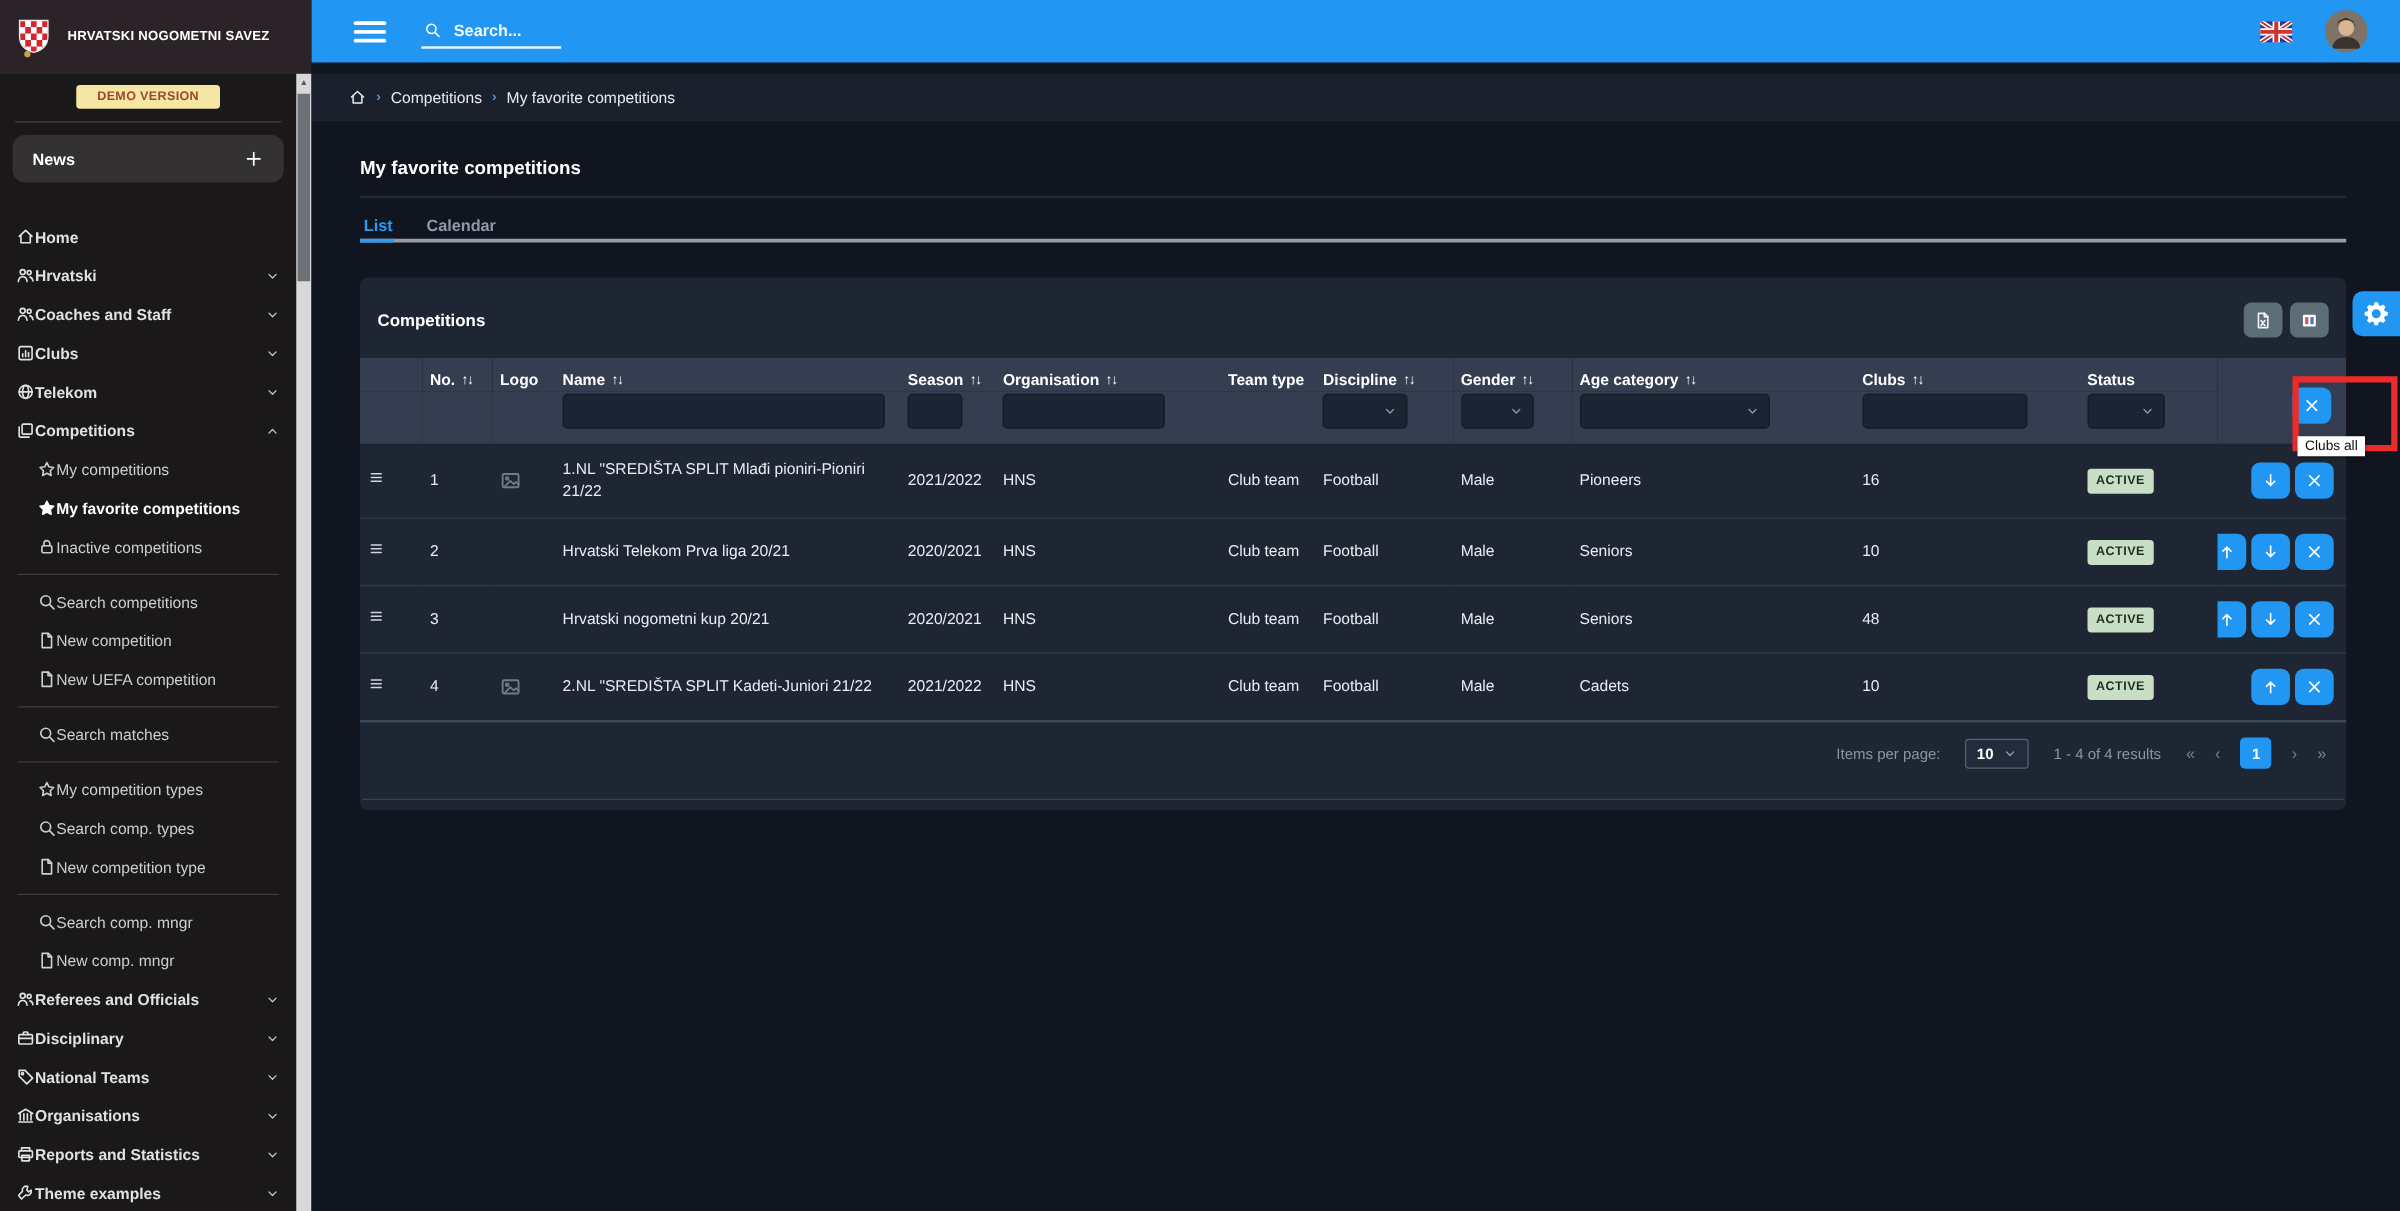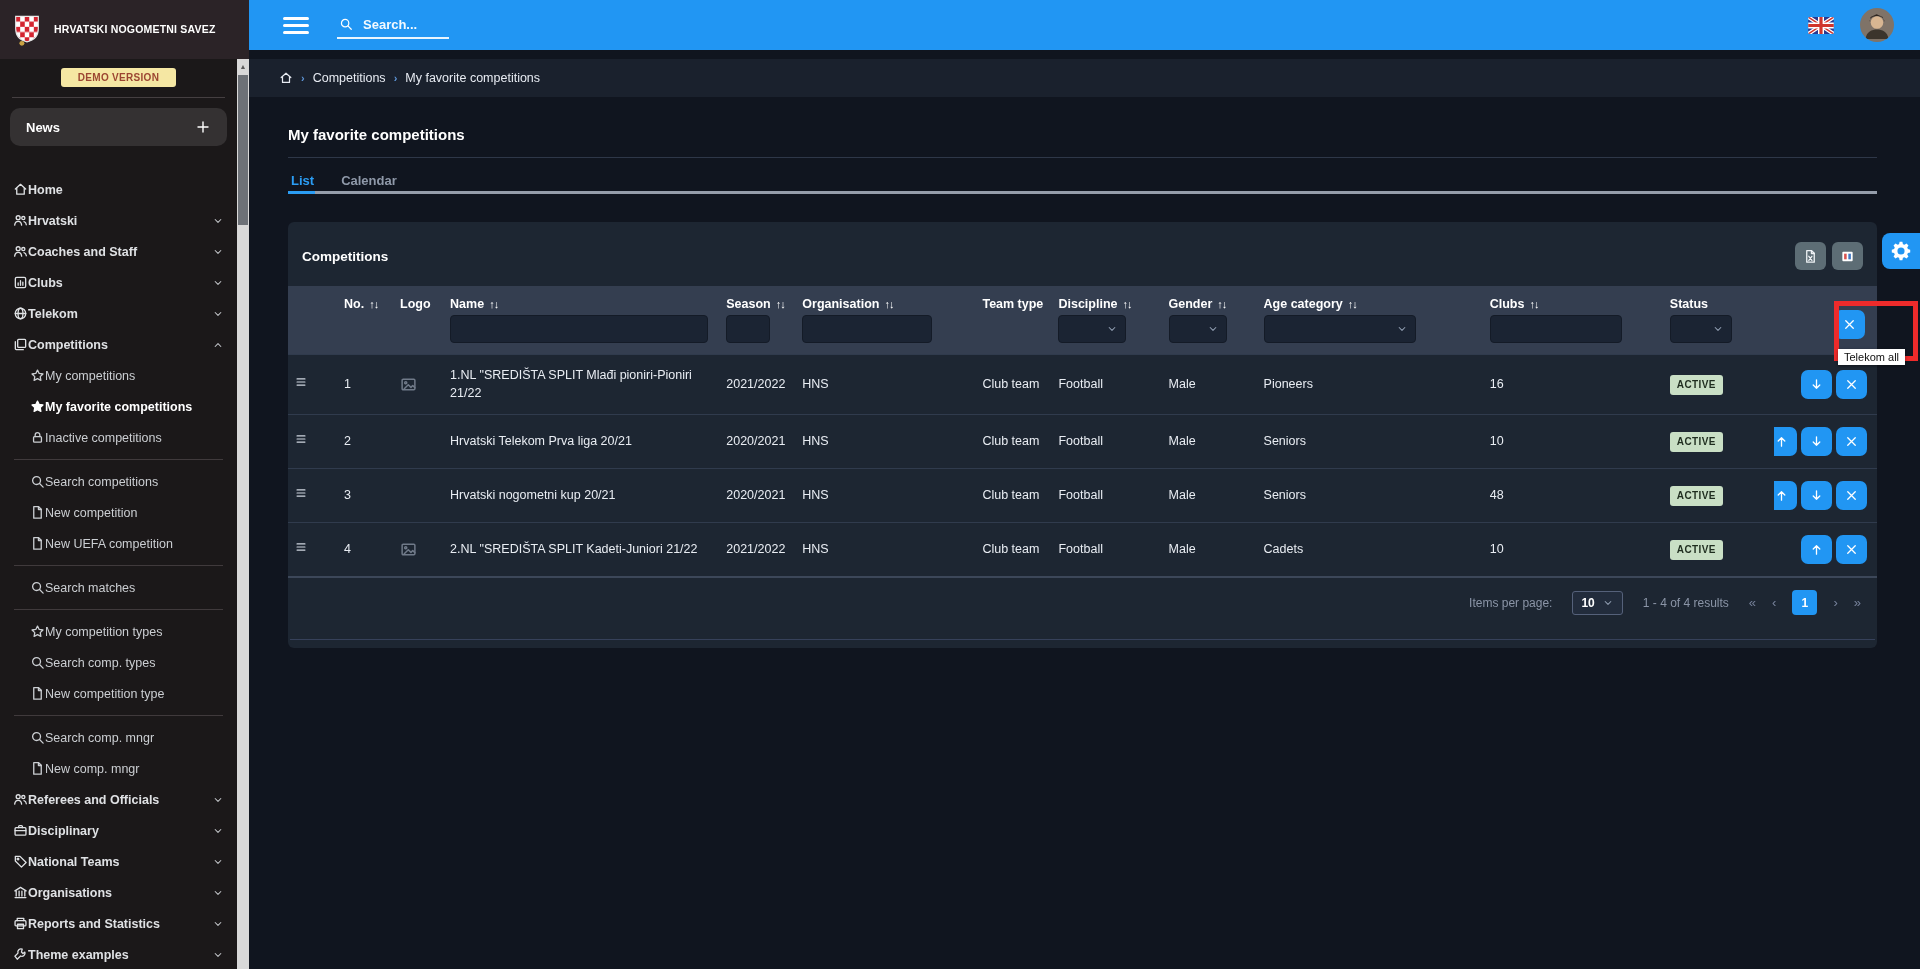--- a/index.html
+++ b/index.html
@@ -755,13 +755,13 @@
   </div>
 </div>
 
 <button class="gear-btn" data-interactable="true">
   <svg class="ic" viewBox="0 0 16 16" data-interactable="false">
       <path style="fill:currentColor;stroke:none" d="M8 10.6A2.6 2.6 0 1 1 8 5.4a2.6 2.6 0 0 1 0 5.2zm6.7-1.6v-2l-1.7-.4a5 5 0 0 0-.46-1.1l.9-1.5-1.42-1.42-1.5.9c-.34-.2-.7-.36-1.1-.46L9 1.3H7l-.4 1.72c-.4.1-.77.26-1.1.46l-1.5-.9-1.43 1.42.9 1.5c-.2.34-.35.7-.45 1.1l-1.72.4v2l1.72.4c.1.4.26.77.46 1.1l-.9 1.5 1.41 1.42 1.5-.9c.34.2.71.36 1.11.46L7 14.7h2l.4-1.72c.4-.1.77-.26 1.1-.46l1.5.9 1.42-1.41-.9-1.5c.2-.34.36-.71.46-1.11z"></path>
     </svg>
 </button>
 
 <div class="highlight-box" data-interactable="false"></div>
-<div class="tooltip" data-interactable="false">Telekom all</div>
+<div class="tooltip" data-interactable="false">Clubs all</div>
 
 </body></html>

